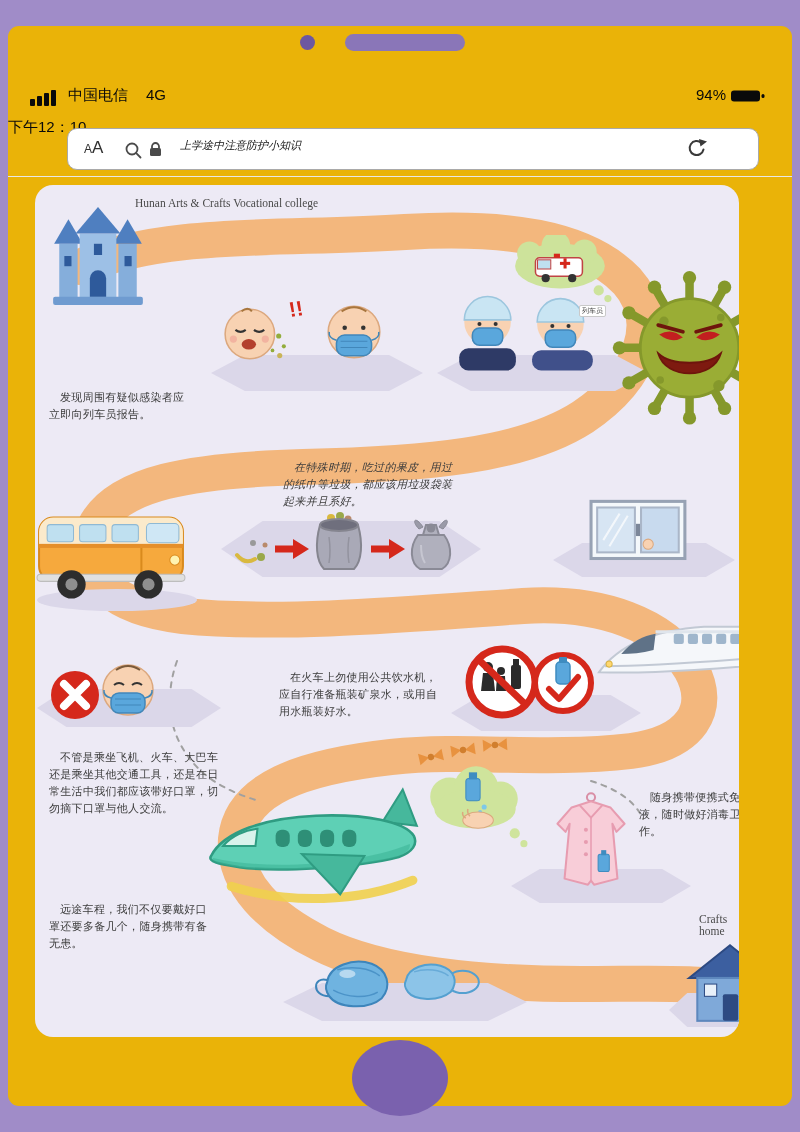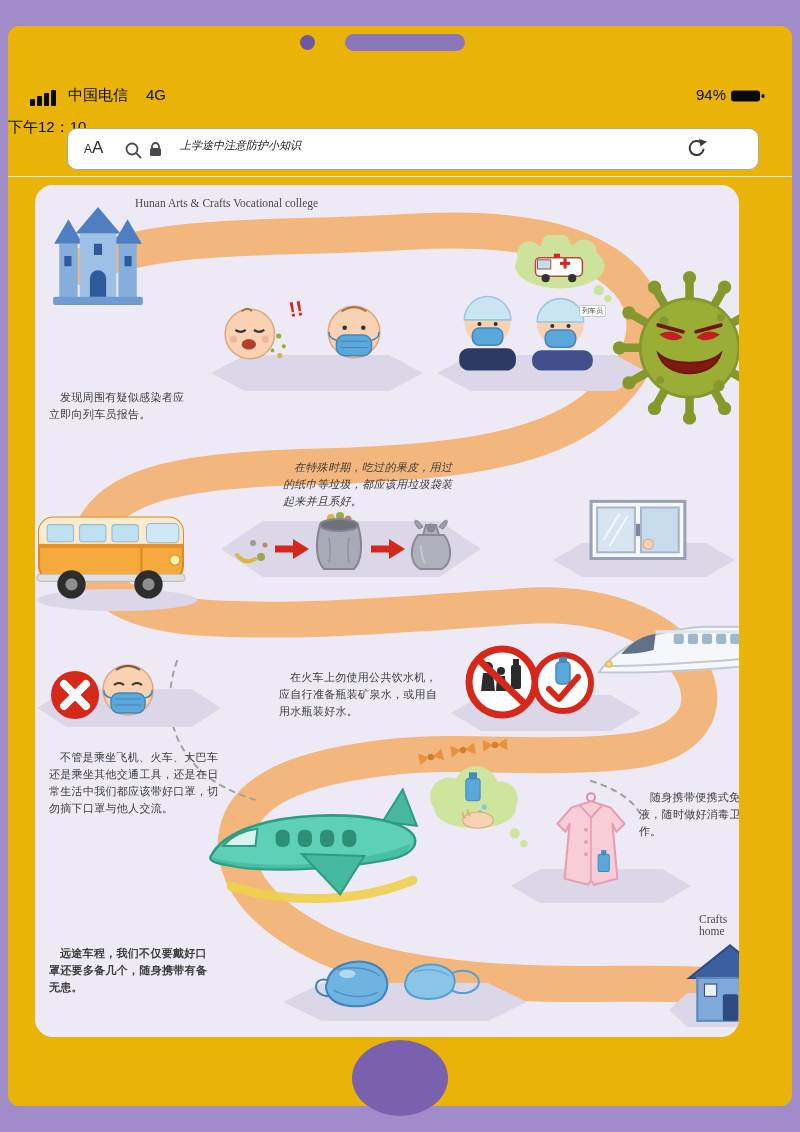--- a/index.html
+++ b/index.html
@@ -375,21 +375,21 @@
       <div class="abs serif" style="left:664px;top:728px;">Crafts home</div>
       <svg class="abs scene" style="left:648px;top:752px;" width="94" height="88" viewBox="0 0 92 86">
         <rect x="62" y="12" width="11" height="20" fill="#3c5fa0"></rect>
         <polygon points="6,40 46,8 86,40" fill="#3c5fa0" stroke="#2d4a82" stroke-width="2"></polygon>
         <rect x="14" y="40" width="64" height="42" fill="#7fa9d9" stroke="#5d87bd" stroke-width="2"></rect>
         <rect x="39" y="56" width="15" height="26" rx="2" fill="#2d4a82"></rect>
         <rect x="21" y="46" width="12" height="12" fill="#e8f0f9" stroke="#2d4a82"></rect>
         <rect x="59" y="46" width="12" height="12" fill="#e8f0f9" stroke="#2d4a82"></rect>
       </svg>
 
-      <div class="abs tip" style="left:14px;top:760px;width:162px;font-weight:bold;">远途车程，我们不仅要戴好口罩还要多备几个，随身携带有备无患。</div>
+      <div class="abs tip" style="left:14px;top:716px;width:162px;">远途车程，我们不仅要戴好口罩还要多备几个，随身携带有备无患。</div>
       <svg class="abs scene" style="left:276px;top:766px;" width="180" height="66" viewBox="0 0 178 64">
         <path d="M 16 28 C 2 24 0 44 18 44" stroke="#3d85bb" stroke-width="2" fill="none"></path>
         <path d="M 16 30 C 18 14 42 6 60 12 C 76 18 80 34 70 46 C 56 58 26 56 18 44 C 14 38 14 34 16 30 Z" fill="#6fb3e0" stroke="#3d85bb" stroke-width="2"></path>
         <path d="M 26 18 C 40 14 58 16 68 24 M 22 38 C 36 46 56 46 66 40" stroke="#4b93c8" stroke-width="1.5" fill="none"></path>
         <ellipse cx="36" cy="22" rx="8" ry="4" fill="#ffffff" opacity=".5"></ellipse>
         <ellipse cx="150" cy="30" rx="16" ry="11" fill="none" stroke="#54a0d0" stroke-width="2"></ellipse>
         <path d="M 94 28 C 96 16 114 10 128 14 C 142 18 146 30 138 40 C 126 50 102 48 96 40 C 92 35 92 32 94 28 Z" fill="#8cc4e8" stroke="#54a0d0" stroke-width="2"></path>
         <path d="M 102 20 C 114 16 128 18 136 24" stroke="#68abd8" stroke-width="1.5" fill="none"></path>
       </svg>
 

